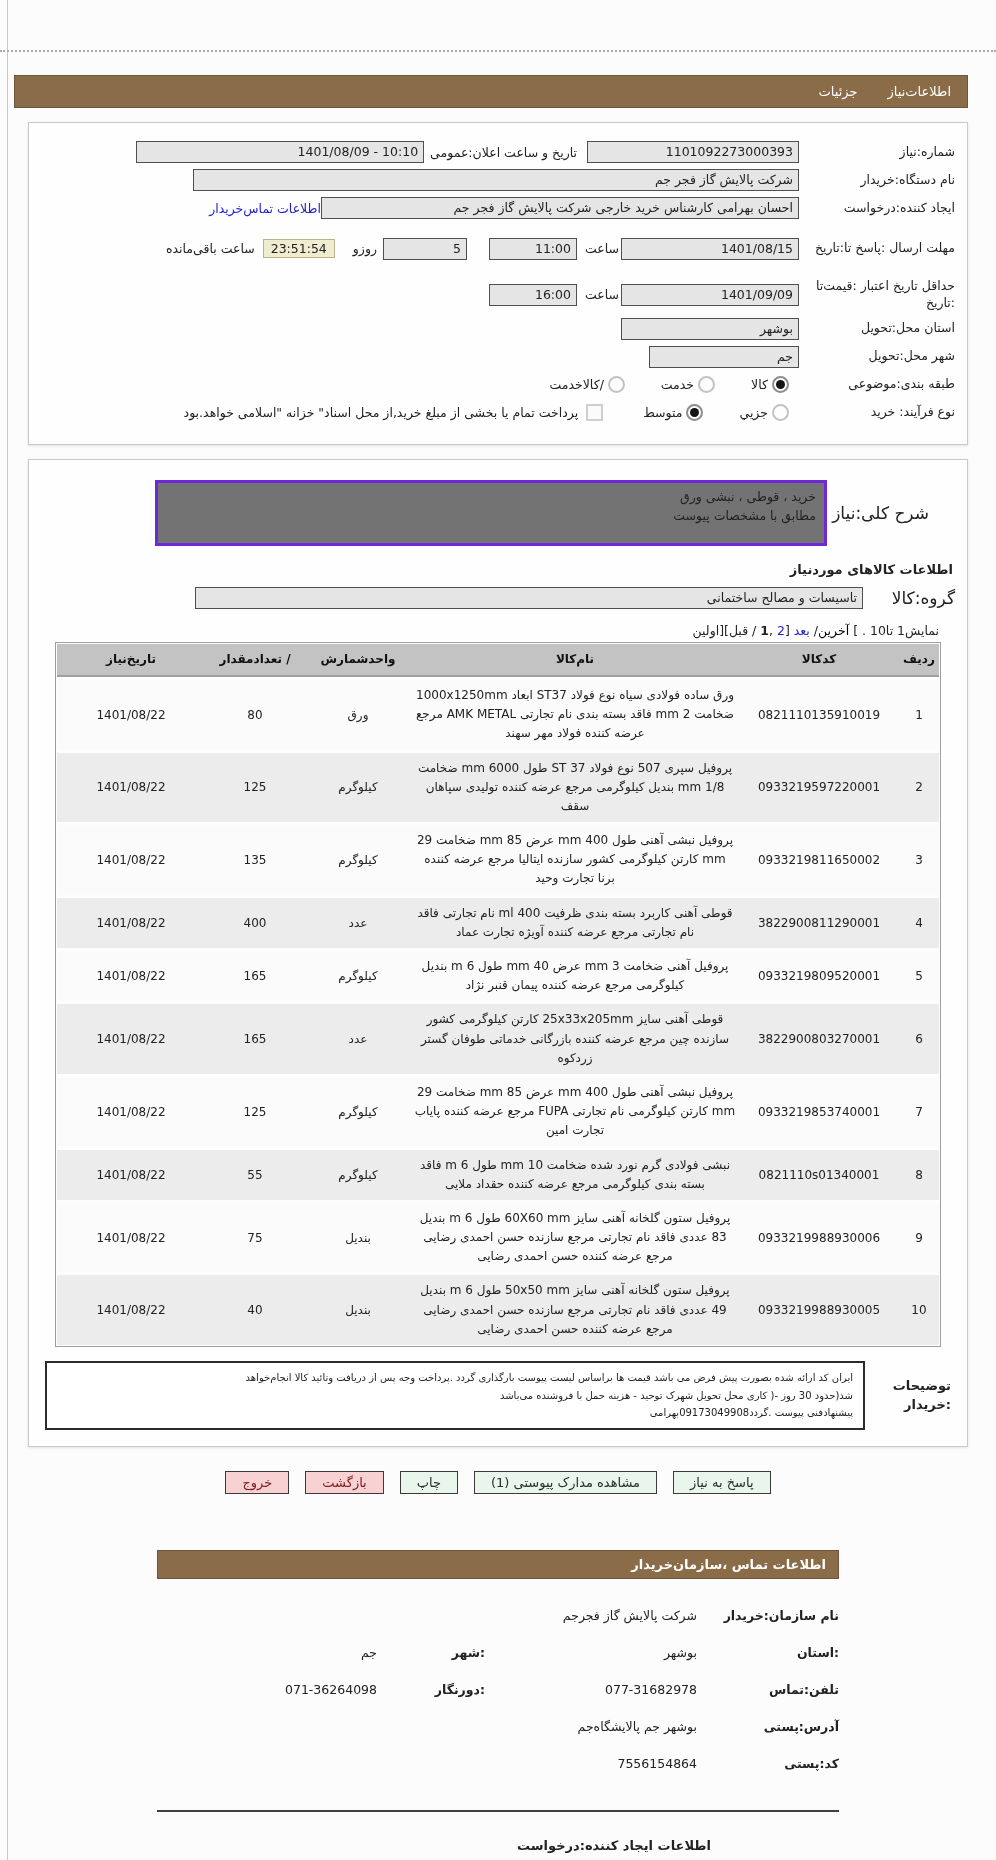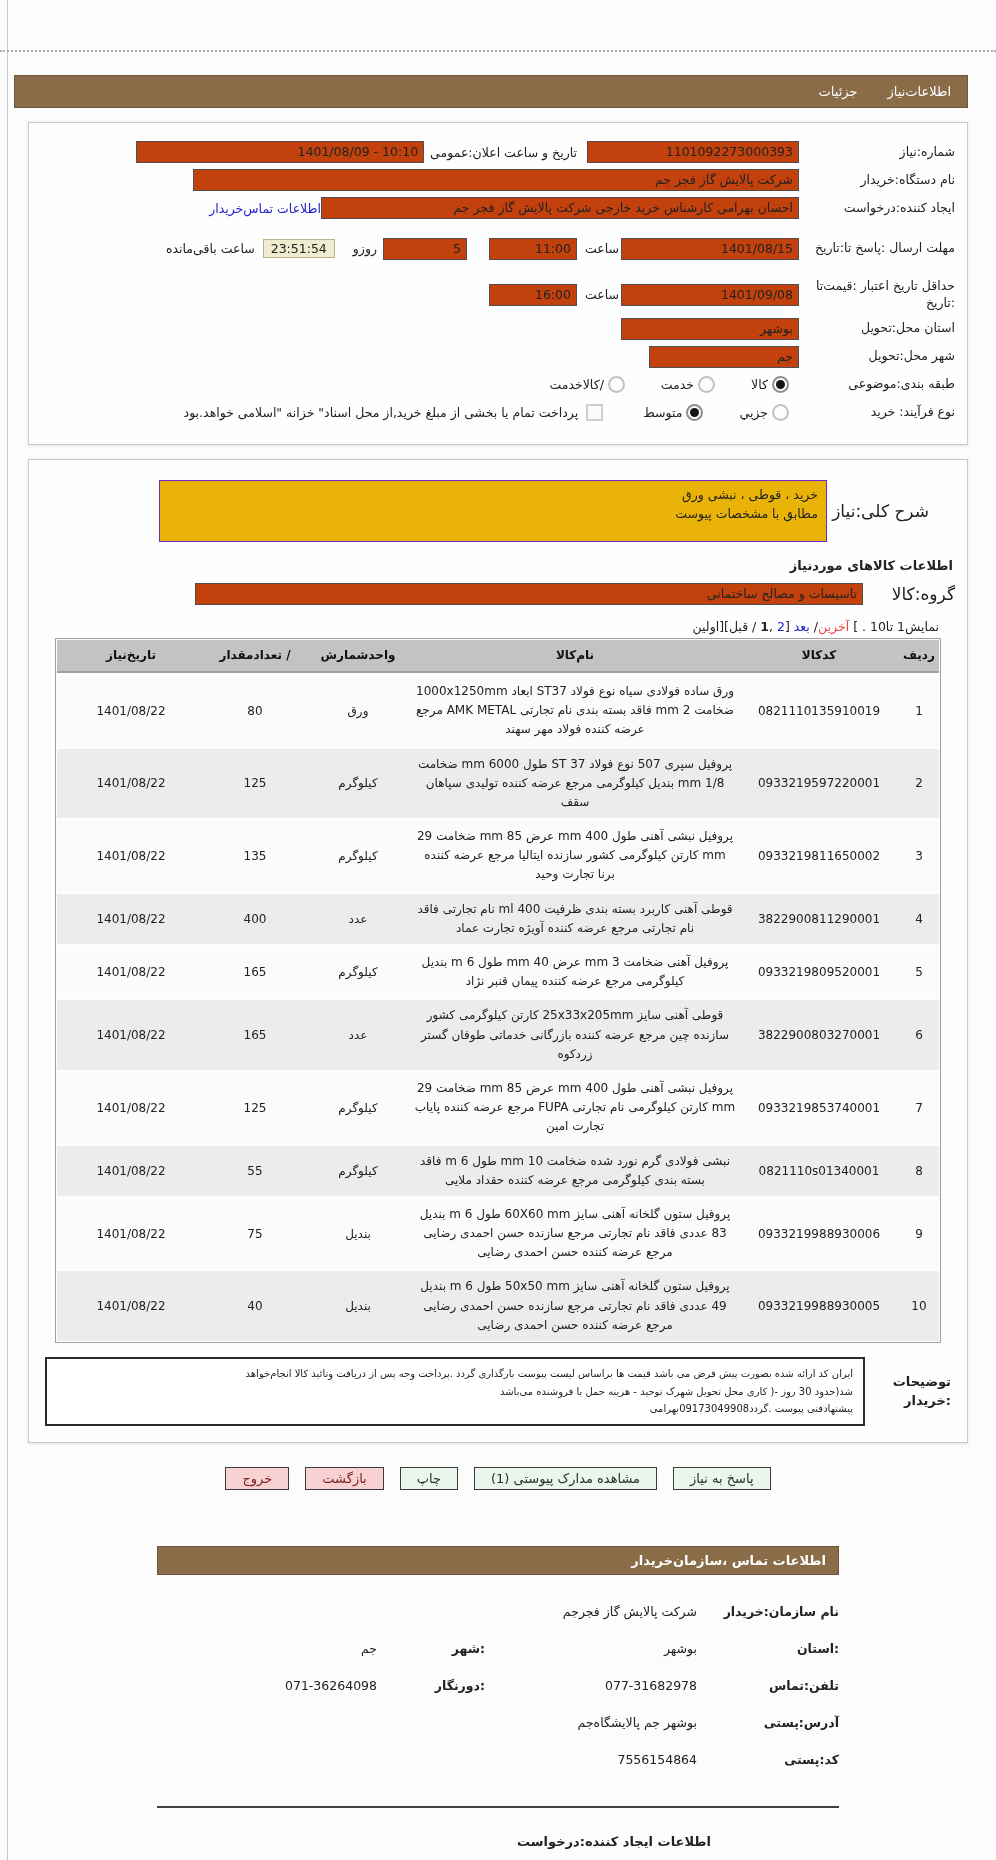--- a/index.html
+++ b/index.html
@@ -9,40 +9,40 @@
   .top-dashes{position:absolute;top:50px;left:0;width:996px;border-top:2px dotted #aaa;}
   
   .tabbar{margin:75px 28px 0 14px;height:31px;background:#8a6c49;border:1px solid #6f563a;
           display:flex;align-items:center;gap:30px;padding:0 16px;color:#fff;font-size:13px;}
   .tabbar .tab{cursor:default;}
   
   .panel{margin:14px 28px 0 28px;background:#fefefe;border:1px solid #c9c9c9;
          box-shadow:0 1px 3px rgba(0,0,0,.10);padding:12px 12px 14px 12px;}
   .frow{display:flex;align-items:center;margin:6px 0;font-size:12.5px;min-height:22px;}
   .flabel{width:150px;flex:none;padding-left:6px;line-height:1.35;}
-  .ibox{border:1px solid #4f4f4f;background:#c2410c;min-height:20px;line-height:20px;
+  .ibox{border:1px solid #4f4f4f;background:#e5e5e5;min-height:20px;line-height:20px;
         padding:0 5px;font-size:12.5px;box-sizing:border-box;white-space:nowrap;}
   .link{color:#2222cc;font-size:12.5px;cursor:pointer;}
   .countdown{background:#f0ecd0;border:1px solid #b9b28a;padding:1px 7px;font-size:12.5px;}
   .radio{width:13px;height:13px;border-radius:50%;border:2px solid #c2c2c2;background:#fdfdfd;
          display:inline-block;flex:none;position:relative;margin:0 10px 0 4px;}
   .radio.sel{border-color:#8d8d8d;}
   .radio.sel::after{content:'';position:absolute;left:2px;top:2px;right:2px;bottom:2px;
          background:#141414;border-radius:50%;}
   .cbox{width:13px;height:13px;border:2px solid #cfcfcf;background:#fbfbfb;display:inline-block;
         flex:none;margin:0 14px 0 8px;}
   .optlabel{margin-left:26px;}
   
   .blabel{font-weight:normal;font-size:17px;flex:none;}
-  .descbox{border:1px solid #6d28d9;background:#eab308;width:650px;min-height:52px;
+  .descbox{border:3px solid #6d28d9;background:#737373;width:650px;min-height:52px;
            padding:4px 8px;font-size:12.5px;line-height:1.55;}
   .goods-heading{font-weight:bold;font-size:13px;margin:16px 2px 10px;}
   
   .pager{font-size:12.5px;margin:14px 16px 4px;}
-  .pager .red{color:#ef4444;}
+  .pager .red{color:#000000;}
   .pager .blue{color:#2222cc;}
   .pager .cur{font-weight:bold;}
   
   .gtable{margin:4px 14px 14px;border:1px solid #9f9f9f;background:#fdfdfd;padding:1px;}
   .trow{display:flex;align-items:center;text-align:center;font-size:12px;}
   .thead{background:#c3c3c3;font-weight:bold;color:#101010;min-height:26px;border-bottom:2px solid #9f9f9f;}
   .tbody .trow{margin-top:3px;background:#fbfbfb;}
   .tbody .trow.alt{background:#ececec;}
   .cell{padding:6px 3px;box-sizing:border-box;}
   .c-row{width:40px;flex:none;}
@@ -110,21 +110,21 @@
       <div class="ibox" style="width:178px">1401/08/15</div>
       <div style="margin:0 2px 0 8px">ساعت</div>
       <div class="ibox" style="width:88px">11:00</div>
       <div class="ibox" style="width:84px;margin-right:22px">5</div>
       <div style="margin:16px 6px">روزو</div>
       <div class="countdown" style="margin-right:12px">23:51:54</div>
       <div style="margin-right:8px">ساعت باقی‌مانده</div>
     </div>
     <div class="frow">
       <div class="flabel">حداقل تاریخ اعتبار :قیمت‌تا :تاریخ</div>
-      <div class="ibox" style="width:178px">1401/09/08</div>
+      <div class="ibox" style="width:178px">1401/09/09</div>
       <div style="margin:0 2px 0 8px">ساعت</div>
       <div class="ibox" style="width:88px">16:00</div>
     </div>
     <div class="frow">
       <div class="flabel">استان محل:تحویل</div>
       <div class="ibox" style="width:178px">بوشهر</div>
     </div>
     <div class="frow">
       <div class="flabel">شهر محل:تحویل</div>
       <div class="ibox" style="width:150px">جم</div>

